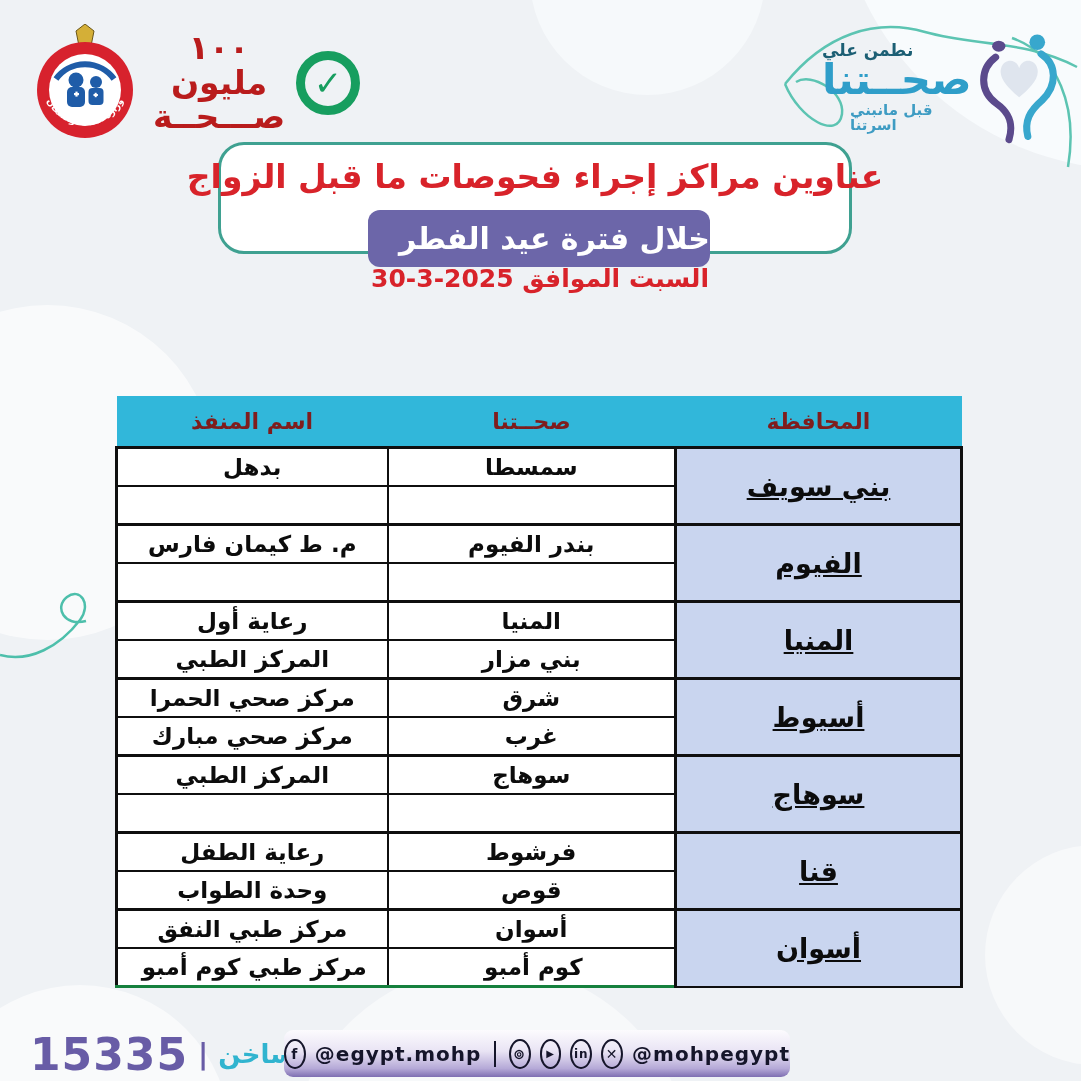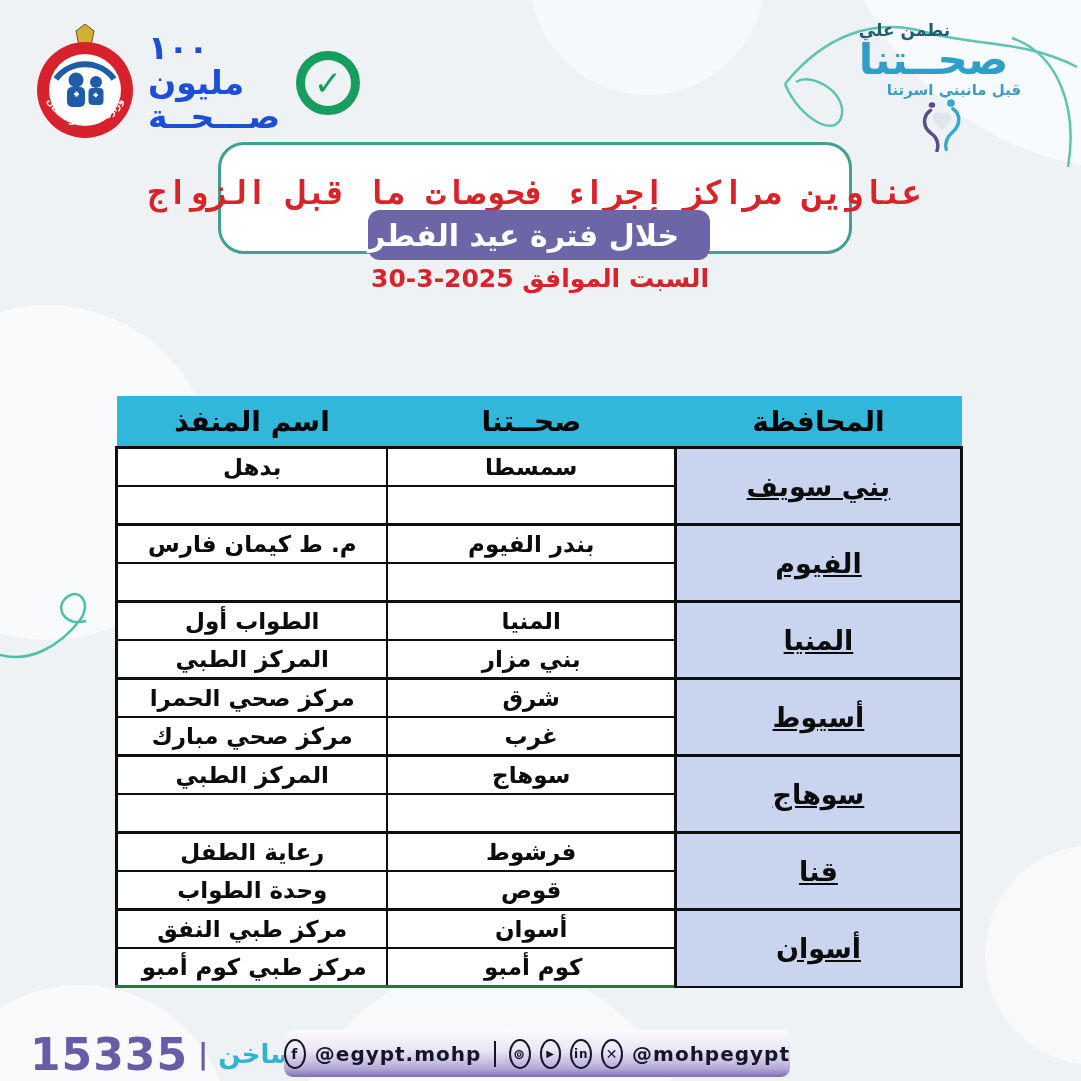--- a/index.html
+++ b/index.html
@@ -13,43 +13,43 @@
   .c-topcenter{left:530px;top:-140px;width:235px;height:235px;background:#f6f9fb;}
   .c-topright{left:835px;top:-430px;width:600px;height:600px;background:#f8fbfd;}
   .c-left{left:-120px;top:305px;width:335px;height:335px;background:rgba(255,255,255,.62);}
   .c-bottomleft{left:-70px;top:985px;width:300px;height:300px;background:rgba(255,255,255,.6);}
   .c-bottommid{left:290px;top:965px;width:400px;height:400px;background:rgba(255,255,255,.5);}
   .c-right{left:985px;top:845px;width:220px;height:220px;background:rgba(255,255,255,.5);}
   .curve-svg{position:absolute;}
   
   .ministry{position:absolute;left:30px;top:24px;width:110px;height:116px;}
   .nmh{position:absolute;left:148px;top:40px;width:212px;height:86px;display:flex;flex-direction:row;align-items:center;}
-  .nmh-text{direction:rtl;text-align:left;color:#1d4ed8;font-weight:bold;line-height:1.05;flex:1;}
+  .nmh-text{direction:rtl;text-align:center;color:#b91c1c;font-weight:bold;line-height:1.05;flex:1;}
   .nmh-line1{font-size:33px;}
   .nmh-line2{font-size:33px;letter-spacing:1px;}
   .nmh-check{width:46px;height:46px;border:9px solid #179e5f;border-radius:50%;
     display:flex;align-items:center;justify-content:center;margin-left:6px;
     color:#179e5f;font-size:34px;font-weight:bold;background:transparent;}
-  .sehetna{position:absolute;left:822px;top:22px;width:240px;height:130px;display:flex;flex-direction:column;align-items:center;justify-content:flex-end;}
+  .sehetna{position:absolute;left:822px;top:22px;width:240px;height:130px;display:flex;flex-direction:row;align-items:center;justify-content:flex-end;}
   .sehetna-text{direction:rtl;text-align:left;margin-right:4px;line-height:1;}
   .sehetna-top{font-size:17px;color:#1c5f74;font-weight:bold;}
   .sehetna-main{font-size:42px;color:#2f9ec9;font-weight:bold;letter-spacing:1px;}
   .sehetna-bottom{font-size:15px;color:#3e9cc3;font-weight:bold;margin-top:2px;margin-left:28px;}
   
   .banner{position:absolute;left:218px;top:142px;width:628px;height:106px;background:#ffffff;
     border:3px solid #3fa191;border-radius:26px;display:flex;justify-content:center;}
-  .banner-title{direction:rtl;margin-top:28px;font-size:33px;font-weight:bold;color:#d8232a;white-space:nowrap;font-family:Liberation Mono, monospace;}
-  .ribbon{position:absolute;left:368px;top:210px;width:342px;height:50px;background:#6c66a9;border-radius:12px;
-    display:flex;align-items:center;justify-content:flex-start;z-index:5;}
+  .banner-title{direction:rtl;margin-top:12px;font-size:33px;font-weight:bold;color:#d8232a;white-space:nowrap;}
+  .ribbon{position:absolute;left:368px;top:210px;width:342px;height:57px;background:#6c66a9;border-radius:12px;
+    display:flex;align-items:center;justify-content:flex-end;z-index:5;}
   .ribbon-text{direction:rtl;color:#ffffff;font-size:30px;font-weight:bold;white-space:nowrap;}
   .date-line{position:absolute;left:320px;top:264px;width:440px;text-align:center;direction:rtl;
     color:#d8232a;font-size:25px;font-weight:bold;}
   
   .centers-table{position:absolute;left:115px;top:396px;width:848px;border-collapse:collapse;direction:rtl;}
-  .centers-table thead th{background:#31b7da;color:#000000;font-size:28px;font-weight:bold;height:48px;border:0;}
+  .centers-table thead th{background:#31b7da;color:#7f1d1d;font-size:22px;font-weight:bold;height:48px;border:0;}
   .centers-table td{height:36px;text-align:center;vertical-align:middle;background:#ffffff;
     font-size:23px;font-weight:bold;color:#0c0c0c;border:2px solid #0f0f0f;padding:0 4px;}
   .centers-table td.gov-cell{background:#c9d5ef;font-size:27px;border-right:3px solid #0f0f0f;border-left:3px solid #0f0f0f;text-decoration:underline;}
   .centers-table tr.group-first td{border-top:3px solid #0f0f0f;}
   .centers-table tbody tr:last-child td{border-bottom:3px solid #15803d;padding-left:8px;}
   .centers-table td.data-cell:last-child{border-left:3px solid #0f0f0f;margin-top:32px;}
   
   .hotline{position:absolute;left:30px;top:1030px;height:48px;display:flex;direction:rtl;align-items:center;gap:10px;}
   .hotline-label{color:#30b4cf;font-size:26px;font-weight:bold;}
   .hotline-sep{color:#685ca6;font-size:28px;font-weight:bold;}
@@ -168,21 +168,21 @@
         <td class="data-cell">بندر الفيوم</td>
         <td class="data-cell">م. ط كيمان فارس</td>
       </tr>
       <tr class="group-next">
         <td class="data-cell"></td>
         <td class="data-cell"></td>
       </tr>
       <tr class="group-first">
         <td rowspan="2" class="gov-cell">المنيا</td>
         <td class="data-cell">المنيا</td>
-        <td class="data-cell">الطواب أول</td>
+        <td class="data-cell">رعاية أول</td>
       </tr>
       <tr class="group-next">
         <td class="data-cell">بني مزار</td>
         <td class="data-cell">المركز الطبي</td>
       </tr>
       <tr class="group-first">
         <td rowspan="2" class="gov-cell">أسيوط</td>
         <td class="data-cell">شرق</td>
         <td class="data-cell">مركز صحي الحمرا</td>
       </tr>

